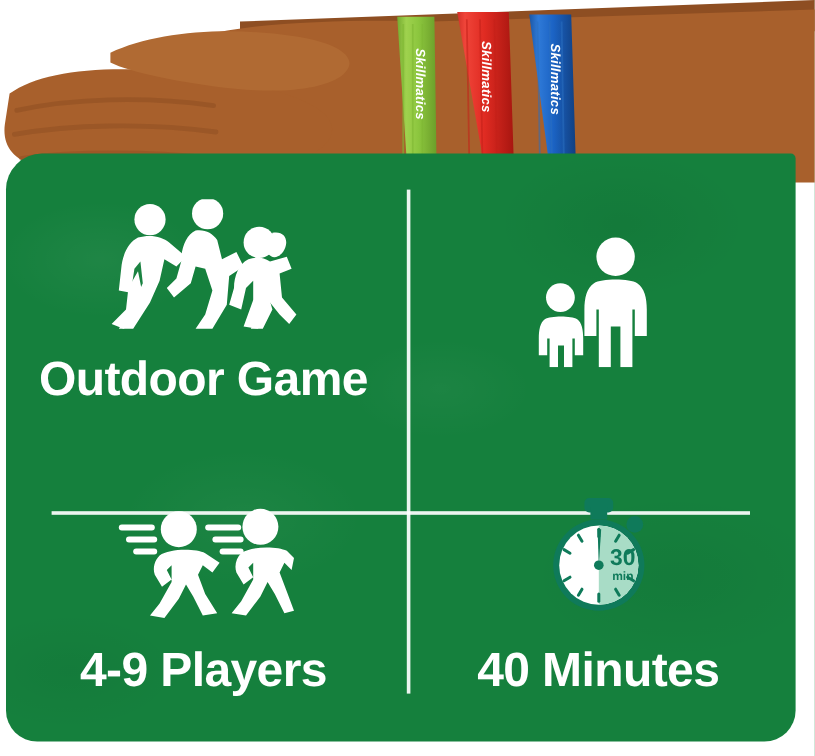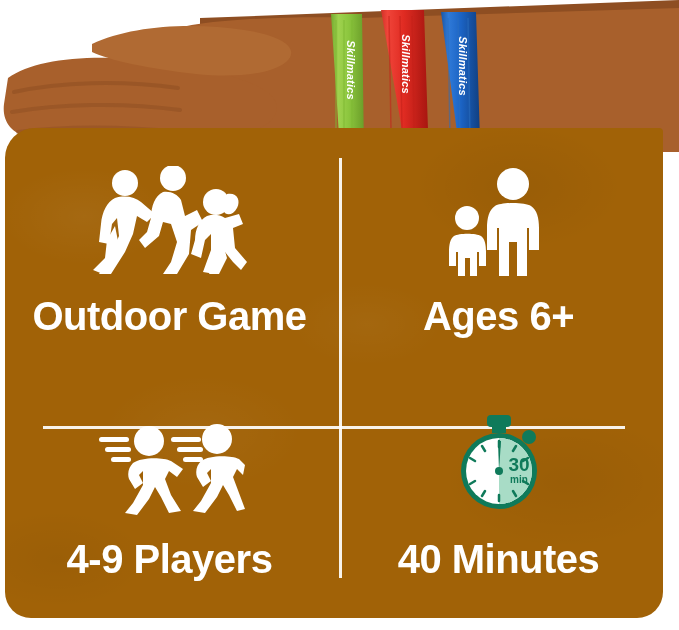--- a/index.html
+++ b/index.html
@@ -13,21 +13,21 @@
   #stage { position:absolute; inset:0; width:679px; height:630px; }
 
   
   .arm-layer { position:absolute; left:0; top:0; width:679px; height:170px; }
 
   
   .panel {
     position:absolute;
     left:5px; top:128px;
     width:658px; height:490px;
-    background:#a16207;
+    background:#15803d;
     border-radius:30px 4px 26px 26px;
     overflow:hidden;
   }
   .panel-texture {
     position:absolute; inset:0;
     background:
       radial-gradient(ellipse 120px 70px at 12% 18%, rgba(255,255,255,0.045), rgba(255,255,255,0) 70%),
       radial-gradient(ellipse 150px 90px at 78% 12%, rgba(0,0,0,0.05), rgba(0,0,0,0) 70%),
       radial-gradient(ellipse 140px 80px at 30% 62%, rgba(255,255,255,0.035), rgba(255,255,255,0) 72%),
       radial-gradient(ellipse 170px 95px at 85% 72%, rgba(0,0,0,0.045), rgba(0,0,0,0) 72%),
@@ -212,21 +212,20 @@
                        L70,110 L70,76 L78,76 L78,110 L88,110 L88,62 L90,62 L90,84 L100,84
                        L100,62 C100,52 98,44 92,40 C86,36 62,36 56,40 Z"></path>
 
               <circle cx="28" cy="52" r="12"></circle>
               <path d="M15,70 C11,73 10,79 10,86 L10,100 L17,100 L17,86 L19,86 L19,110
                        L26,110 L26,92 L31,92 L31,110 L38,110 L38,86 L40,86 L40,100 L47,100
                        L47,86 C47,79 46,73 42,70 C37,67 20,67 15,70 Z"></path>
             </g>
           </svg>
         </div>
-        <div class="cell-label">Ages 6+</div>
       </div>
 
       <div class="cell q3">
         <div class="cell-icon">
           <svg width="150" height="104" viewBox="0 0 150 104">
             <g fill="#ffffff">
 
               <rect x="4" y="24" width="30" height="5" rx="2.5"></rect>
               <rect x="10" y="34" width="26" height="5" rx="2.5"></rect>
               <rect x="16" y="44" width="20" height="5" rx="2.5"></rect>

